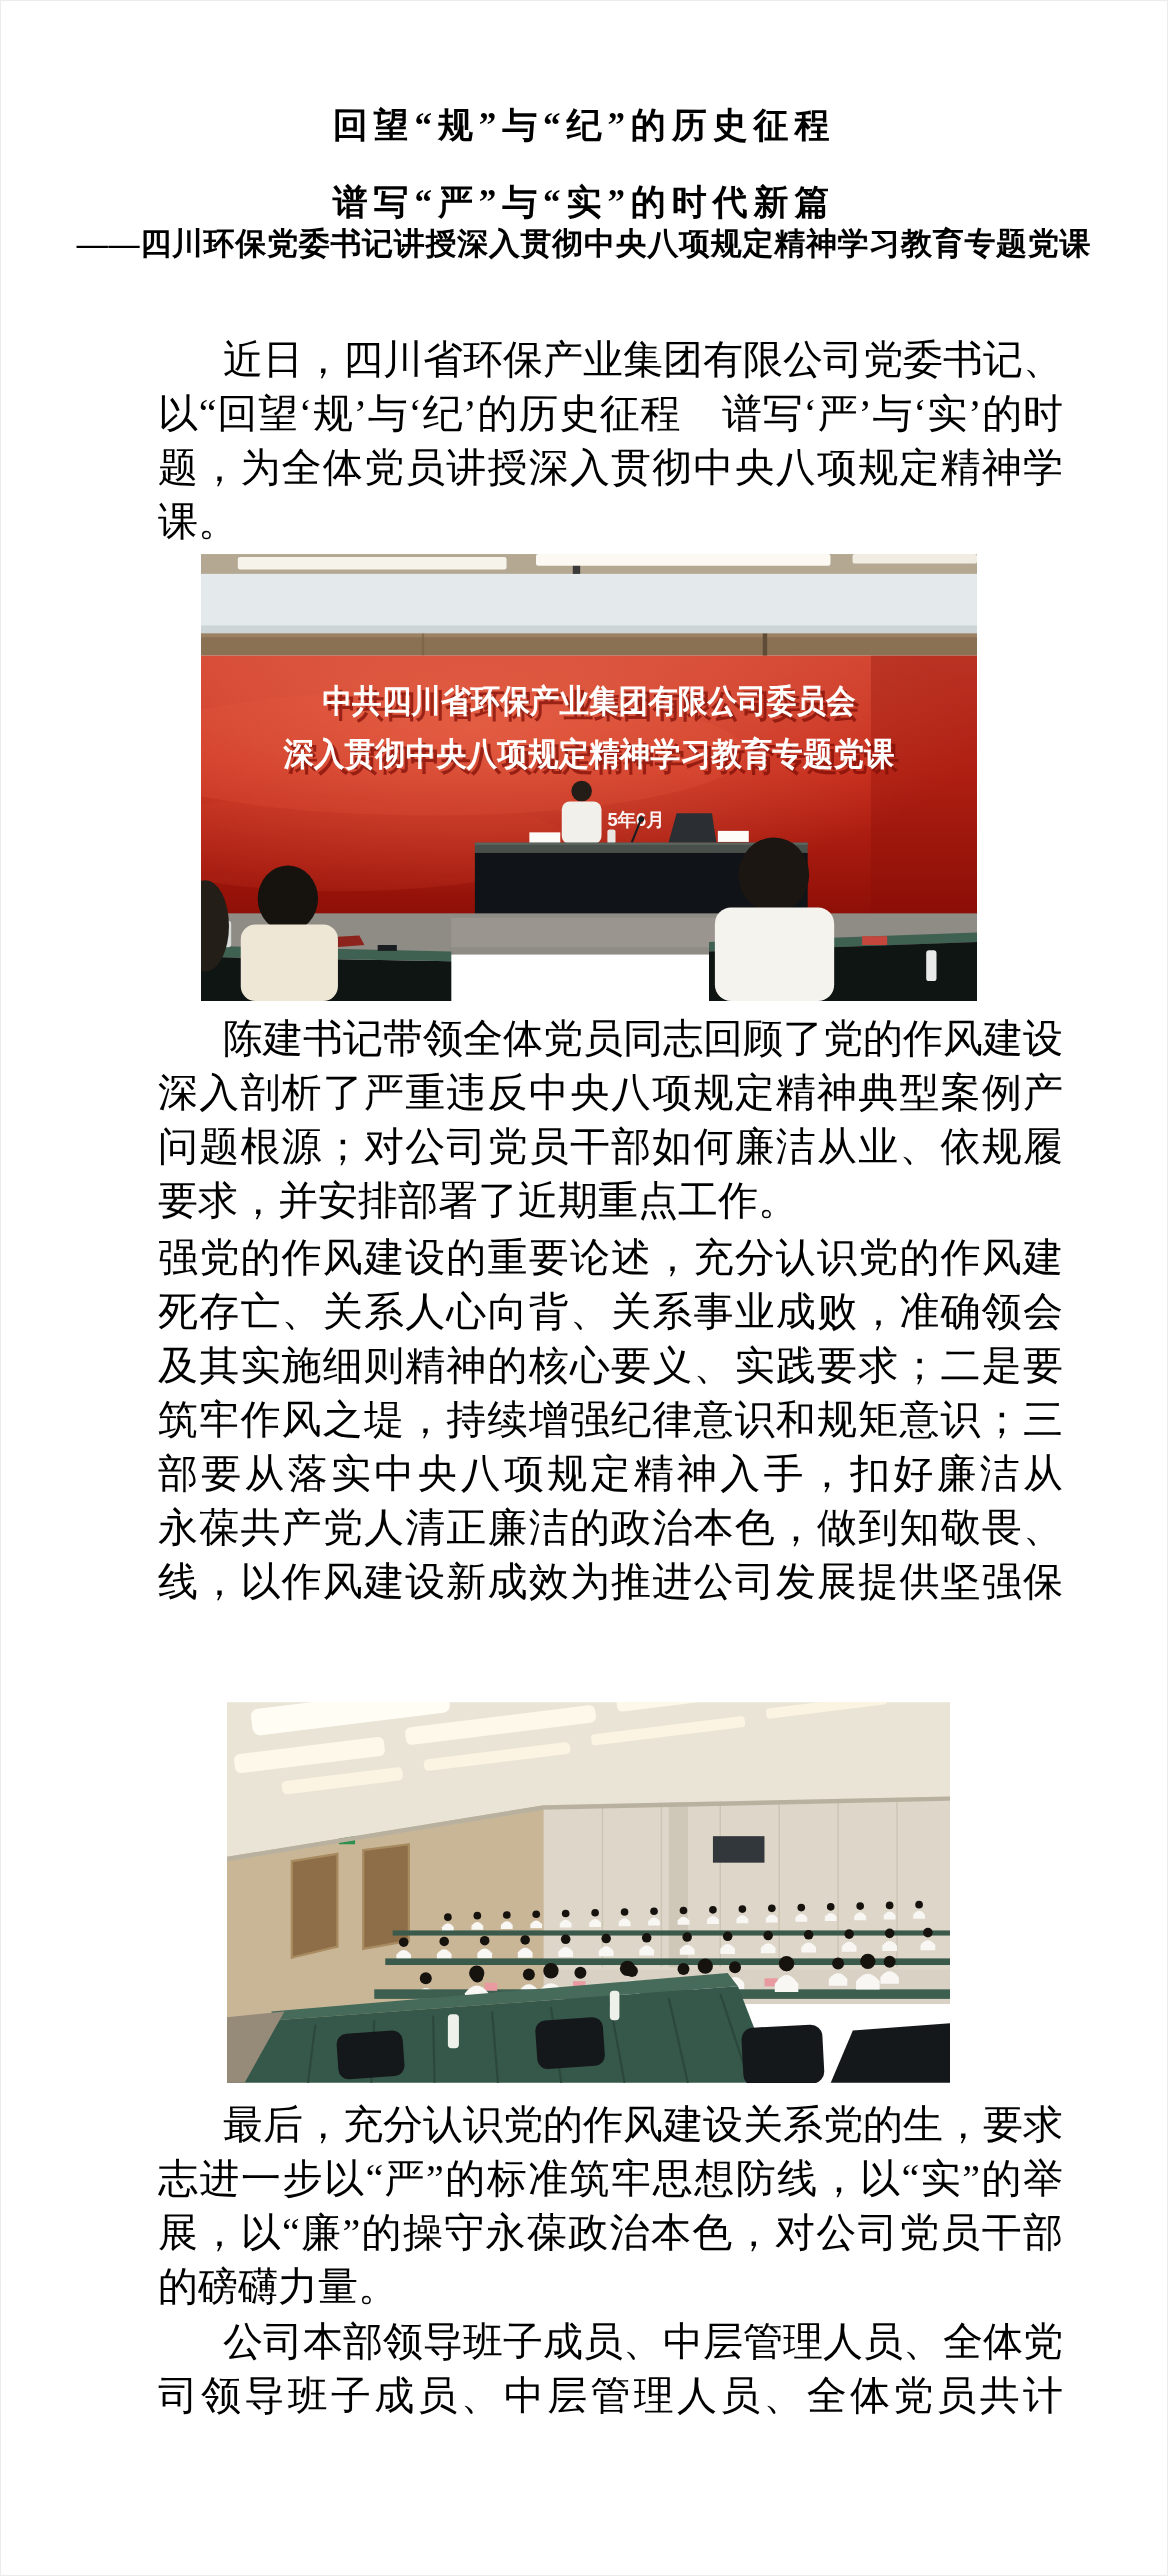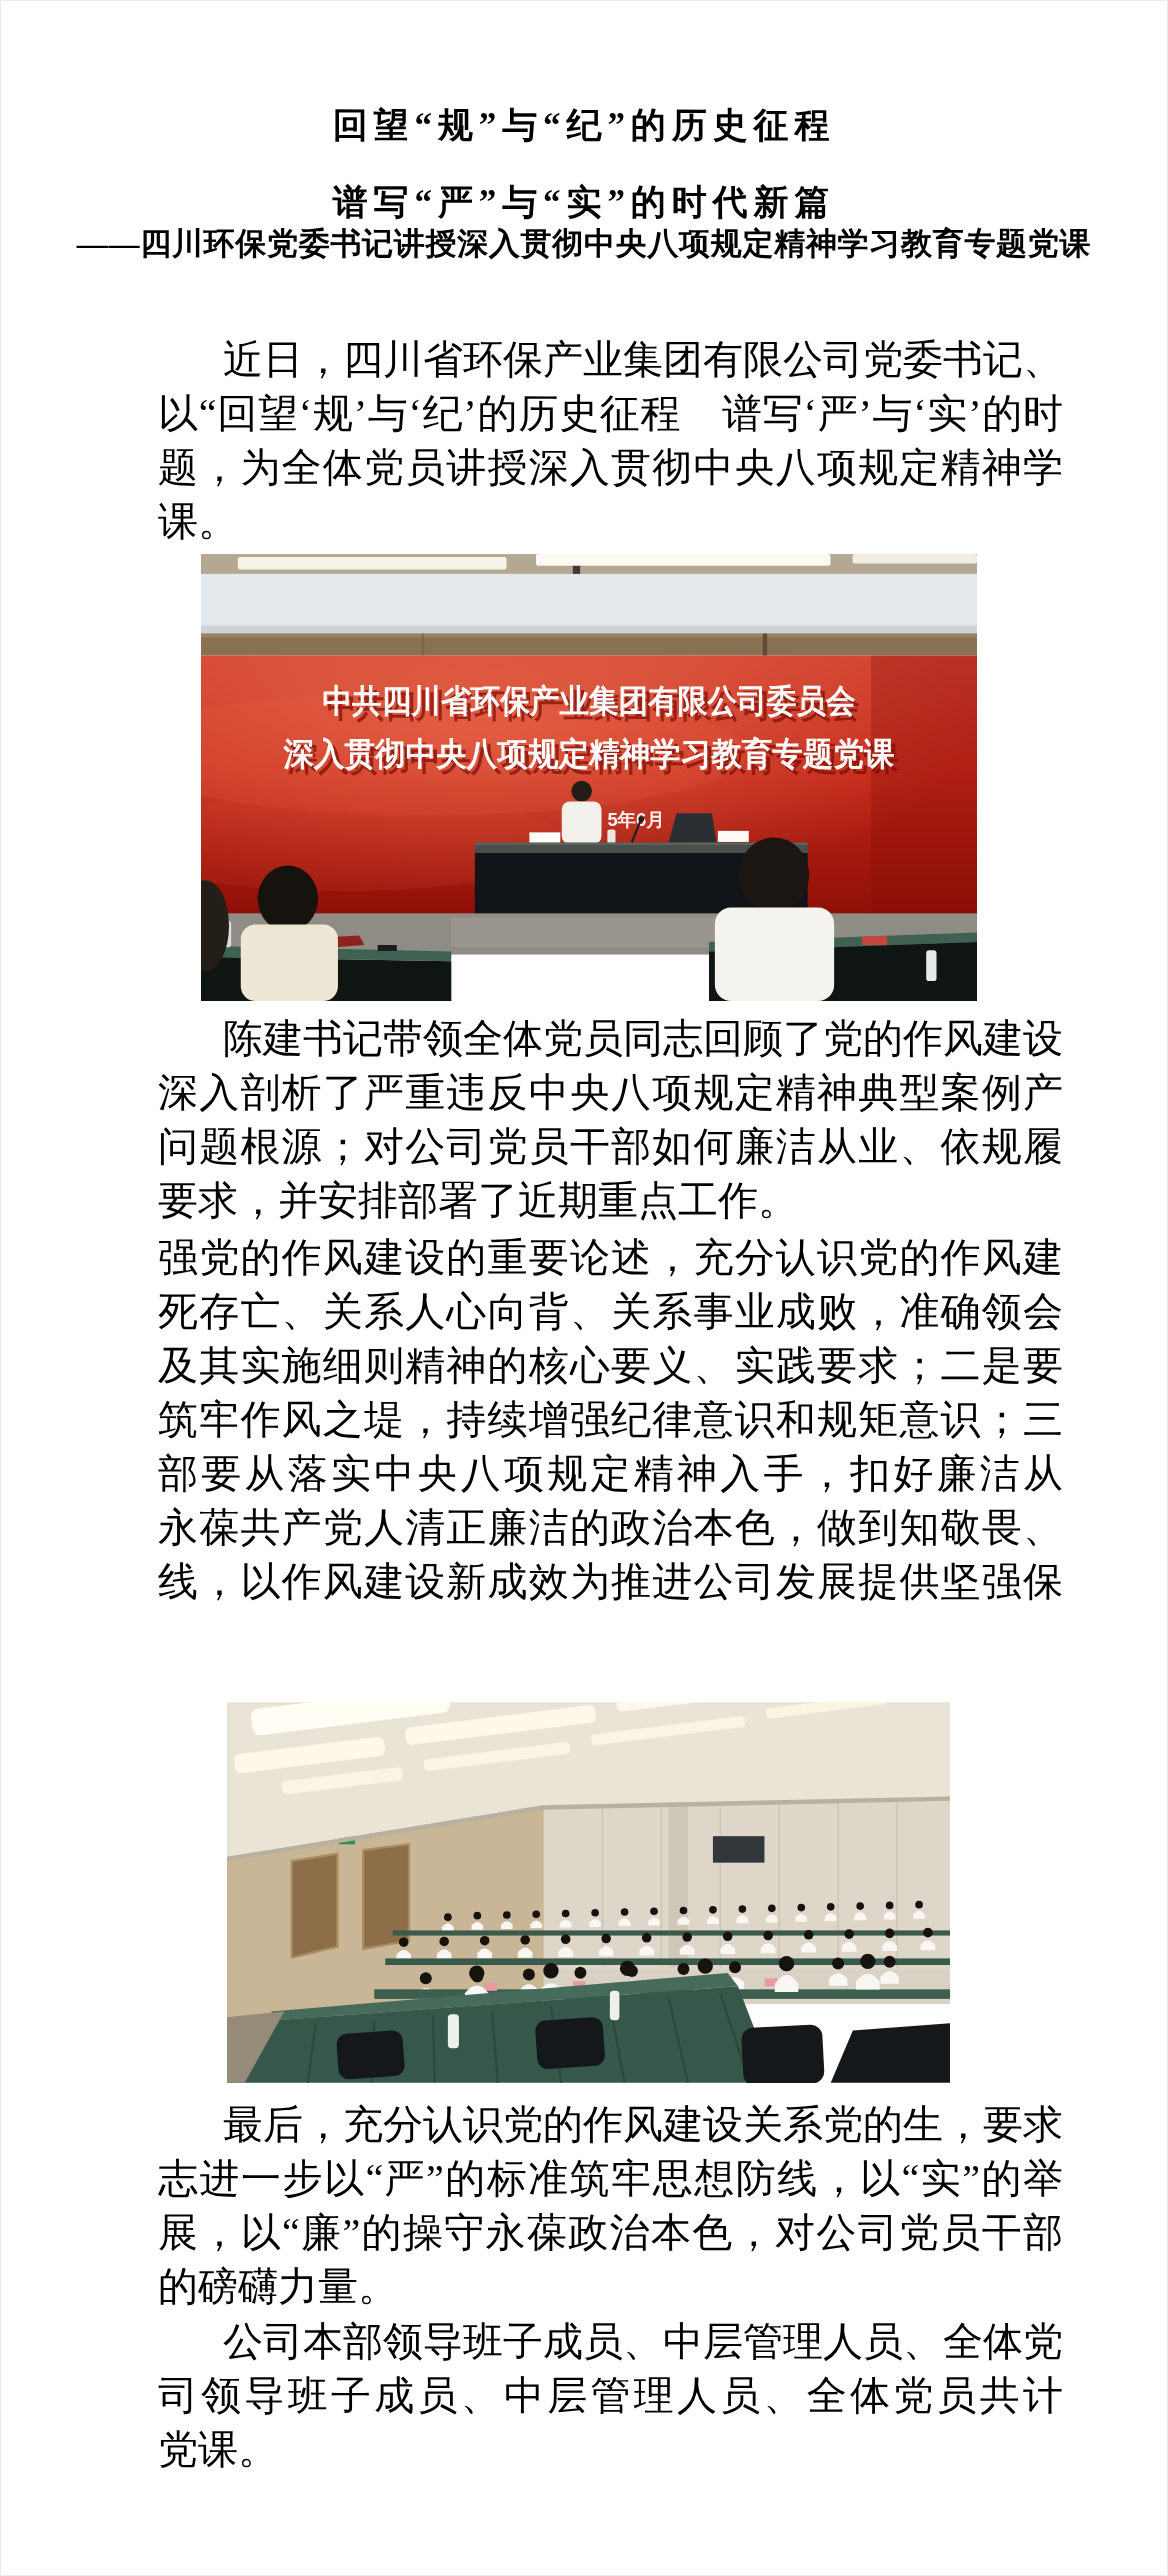--- a/index.html
+++ b/index.html
@@ -292,16 +292,15 @@
   <div class="para" id="p4">
     <div class="line first">最后，充分认识党的作风建设关系党的生，要求全体党员同</div>
     <div class="line">志进一步以“严”的标准筑牢思想防线，以“实”的举措推动绿色发</div>
     <div class="line">展，以“廉”的操守永葆政治本色，对公司党员干部如何廉洁从业</div>
     <div class="line last">的磅礴力量。</div>
   </div>
 
   <div class="para" id="p5">
     <div class="line first">公司本部领导班子成员、中层管理人员、全体党员，所属公</div>
     <div class="line">司领导班子成员、中层管理人员、全体党员共计 108 人参加专题</div>
-    <div class="line last">党课。</div>
   </div>
 </div>
 
 
 </body></html>

